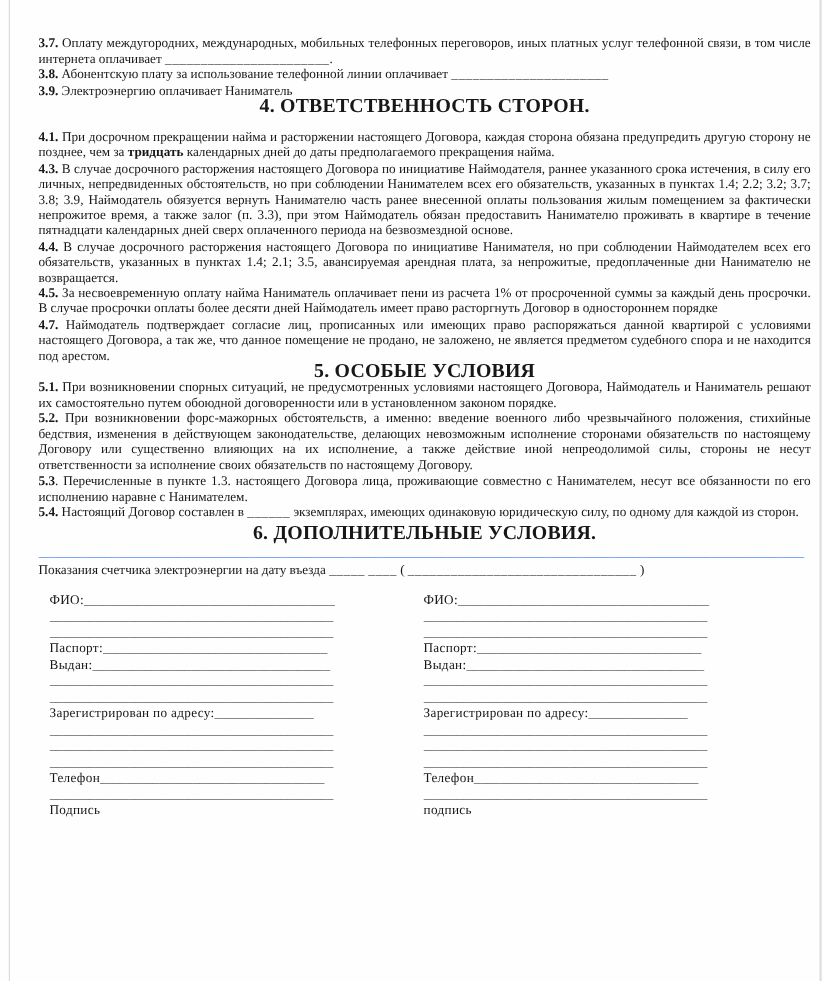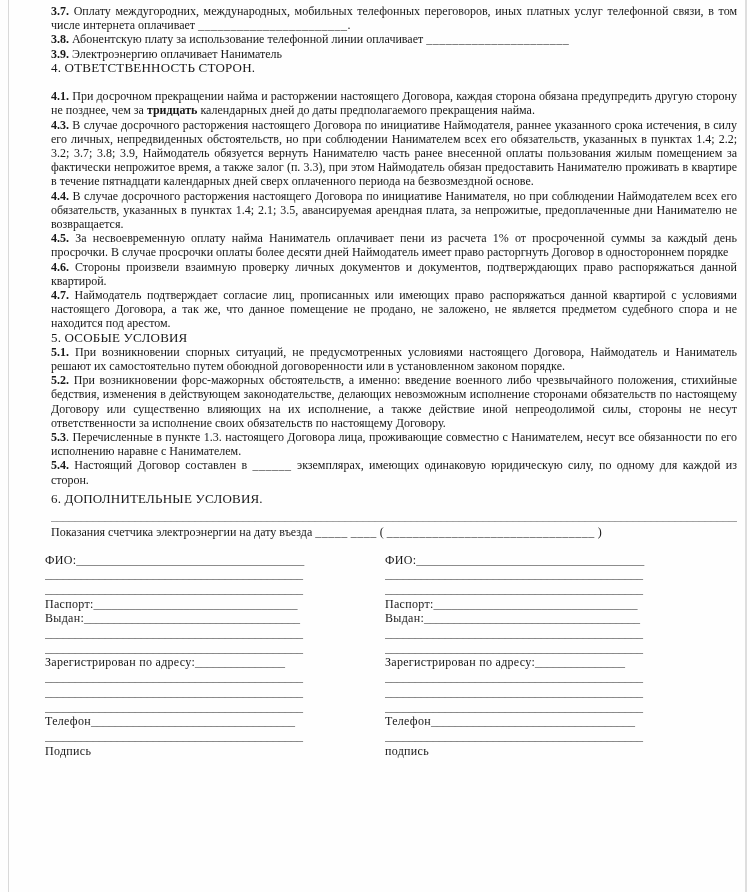--- a/index.html
+++ b/index.html
@@ -8,35 +8,35 @@
     background:#fefefe;
     font-family:"Liberation Serif", serif;
     color:#171717;
     overflow:hidden;
     position:relative;
   }
   .edge-line { position:absolute; top:0; bottom:0; width:1px; background:#d9d9d9; }
   .edge-line.left { left:8px; }
   .edge-line.right { left:745px; width:2px; background:#dedede; }
 
-  .page { position:relative; padding:4px 13px 0 51px; font-size:12px; line-height:14.2px; }
+  .page { position:relative; padding:4px 13px 0 35px; font-size:12px; line-height:14.2px;margin-top:28px; }
 
   .clause { margin:0; text-align:justify; }
   .clause .b { font-weight:bold; }
   .clause .blank { color:#3c3c3c; letter-spacing:0.5px; }
 
   .heading {
-    font-weight:normal; font-size:13px; line-height:14.2px;
+    text-align:center; font-weight:bold; font-size:18px; line-height:14.2px;
     letter-spacing:0.2px;
   }
   .heading.gap-top { margin-top:5px; }
   .spacer { height:14.2px; }
 
   .rule {
-    white-space:nowrap; overflow:hidden; color:#737373;
+    white-space:nowrap; overflow:hidden; color:#3b82f6;
     line-height:14.2px; margin-top:3px;
   }
   .meta { margin:2px 0 1px 0; text-align:left; }
 
   .sig-section { padding:0 13px 0 45px; }
   .sig-headers { display:flex; margin-top:8px; }
   .sig-headers .hdr {
     width:265px; text-align:center; font-weight:bold; font-size:12.4px;
   }
   .sig-headers .hdr.right { margin-left:75px; position:relative; top:5px; }
@@ -60,21 +60,20 @@
   <div id="doc-body">
       <p class="clause"><span class="b">3.7.</span><span class=""> Оплату междугородних, международных,  мобильных телефонных переговоров, иных платных услуг телефонной связи, в том числе интернета оплачивает </span><span class="blank">_______________________</span><span class="">.</span></p>
       <p class="clause"><span class="b">3.8.</span><span class=""> Абонентскую плату за использование телефонной линии оплачивает </span><span class="blank">______________________</span></p>
       <p class="clause"><span class="b">3.9.</span><span class="">  Электроэнергию оплачивает Наниматель</span></p>
       <div class="heading">4. ОТВЕТСТВЕННОСТЬ СТОРОН.</div>
       <div class="spacer"></div>
       <p class="clause"><span class="b">4.1.</span><span class=""> При досрочном прекращении найма и расторжении настоящего Договора, каждая сторона обязана предупредить другую сторону не позднее, чем за </span><span class="b">тридцать</span><span class=""> календарных дней до даты предполагаемого прекращения найма.</span></p>
       <p class="clause"><span class="b">4.3.</span><span class=""> В случае досрочного расторжения настоящего Договора по инициативе Наймодателя, раннее указанного срока истечения, в силу его личных, непредвиденных обстоятельств, но при соблюдении Нанимателем всех его обязательств, указанных в пунктах 1.4; 2.2; 3.2; 3.7; 3.8; 3.9, Наймодатель обязуется вернуть Нанимателю часть ранее внесенной оплаты пользования жилым помещением за фактически непрожитое время,  а также  залог (п. 3.3), при этом Наймодатель обязан предоставить Нанимателю проживать  в квартире в течение пятнадцати календарных дней сверх оплаченного периода на безвозмездной основе.</span></p>
       <p class="clause"><span class="b">4.4.</span><span class=""> В случае досрочного расторжения настоящего Договора по инициативе Нанимателя, но при соблюдении Наймодателем всех его обязательств, указанных в пунктах  1.4; 2.1; 3.5, авансируемая арендная плата, за непрожитые, предоплаченные дни Нанимателю не возвращается.</span></p>
       <p class="clause"><span class="b">4.5.</span><span class=""> За несвоевременную оплату найма Наниматель оплачивает пени из расчета 1% от просроченной суммы за каждый день просрочки. В случае просрочки оплаты более десяти дней Наймодатель имеет право расторгнуть Договор в одностороннем порядке</span></p>
-      <p class="clause"><span class="b">4.6.</span><span class=""> Стороны произвели взаимную проверку личных документов и документов, подтверждающих право распоряжаться данной квартирой.</span></p>
       <p class="clause"><span class="b">4.7.</span><span class=""> Наймодатель подтверждает согласие лиц, прописанных или имеющих право распоряжаться данной квартирой с условиями настоящего Договора, а так же, что данное помещение не продано, не заложено, не является предметом судебного спора и не находится под арестом.</span></p>
       <div class="heading">5. ОСОБЫЕ УСЛОВИЯ</div>
       <p class="clause"><span class="b">5.1.</span><span class=""> При возникновении спорных ситуаций, не предусмотренных условиями настоящего Договора, Наймодатель и Наниматель решают их самостоятельно путем обоюдной договоренности или в установленном законом порядке.</span></p>
       <p class="clause"><span class="b">5.2.</span><span class=""> При возникновении форс-мажорных обстоятельств, а именно: введение военного либо чрезвычайного положения, стихийные бедствия, изменения в действующем законодательстве, делающих невозможным исполнение сторонами обязательств по настоящему Договору или существенно влияющих на их исполнение, а также действие иной непреодолимой силы, стороны не несут ответственности за исполнение своих обязательств по настоящему Договору.</span></p>
       <p class="clause"><span class="b">5.3</span><span class="">. Перечисленные в пункте 1.3. настоящего Договора лица, проживающие совместно с Нанимателем, несут все обязанности по его исполнению наравне с Нанимателем.</span></p>
       <p class="clause"><span class="b">5.4.</span><span class=""> Настоящий Договор составлен в </span><span class="blank">______</span><span class=""> экземплярах, имеющих одинаковую юридическую силу,  по одному для каждой из сторон.</span></p>
       <div class="heading gap-top">6. ДОПОЛНИТЕЛЬНЫЕ УСЛОВИЯ.</div>
       <div class="rule">____________________________________________________________________________________________________________________</div>
       <p class="clause meta"><span class="">Показания счетчика электроэнергии на дату въезда </span><span class="blank">_____</span><span class=""> </span><span class="blank">____</span><span class=""> ( </span><span class="blank">________________________________</span><span class=""> )</span></p>
     </div>

